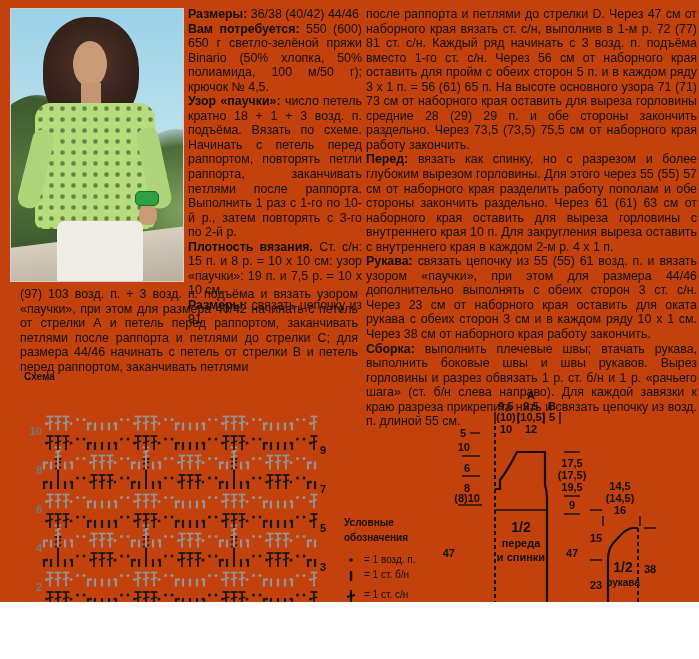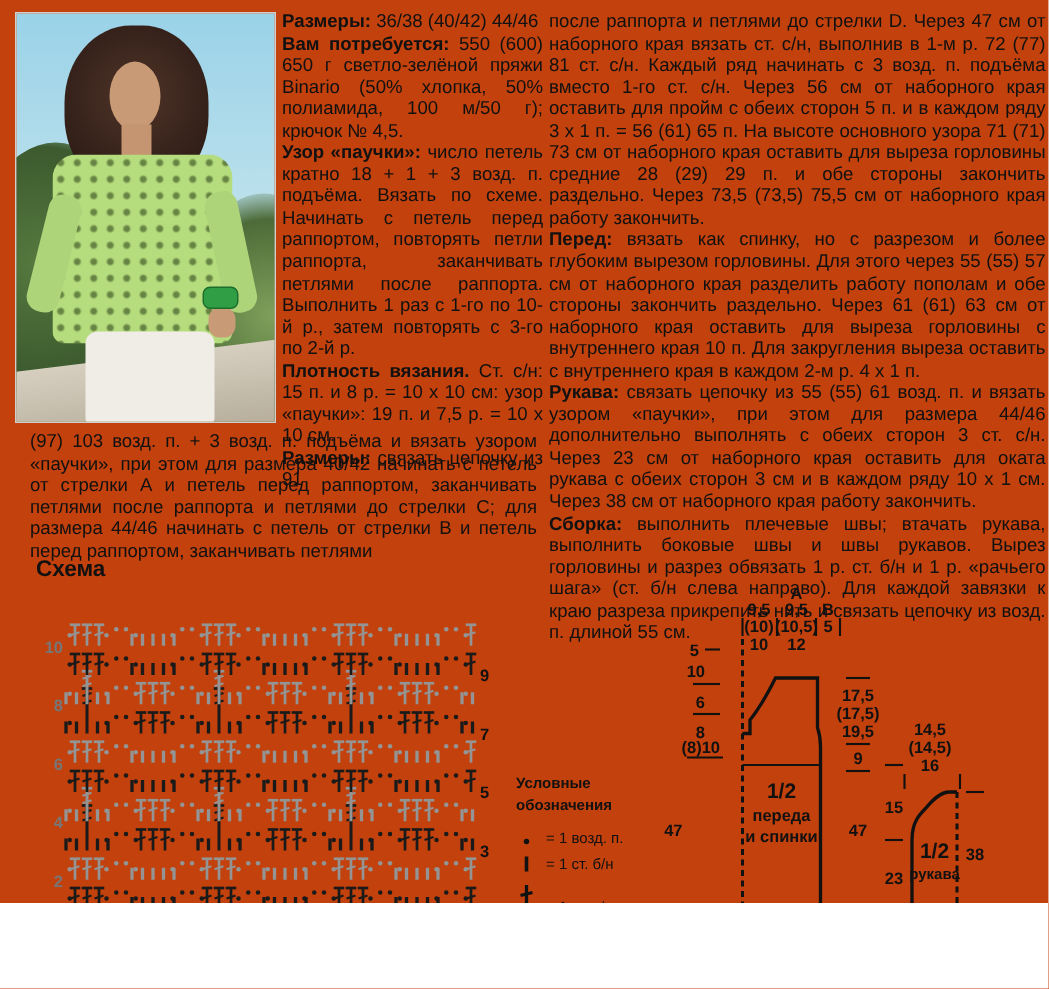--- a/index.html
+++ b/index.html
@@ -24,24 +24,24 @@
   .neck{left:70px;top:74px;width:20px;height:26px;background:#c59470;}
   .tunic{left:24px;top:94px;width:120px;height:126px;border-radius:16px 16px 8px 8px;background:#b5dd7e;
          background-image:radial-gradient(circle, rgba(38,58,18,.55) 1.6px, rgba(38,58,18,0) 3px);
          background-size:11px 11px;}
   .arm-l{left:14px;top:120px;width:22px;height:80px;border-radius:10px;background:#aed47a;transform:rotate(14deg);}
   .arm-r{left:132px;top:118px;width:22px;height:82px;border-radius:10px;background:#aed47a;transform:rotate(-12deg);}
   .hand{left:128px;top:196px;width:18px;height:20px;border-radius:40%;background:#c99a76;}
   .bracelet{left:124px;top:182px;width:22px;height:13px;border-radius:5px;background:#2f9e45;border:1px solid #1c6e2d;}
   .pants{left:46px;top:212px;width:86px;height:62px;border-radius:8px 8px 4px 4px;background:#efede6;}
   
-  #chart-title{position:absolute;left:24px;top:371px;font-size:15px;font-weight:700;}
+  #chart-title{position:absolute;left:24px;top:371px;font-size:10px;font-weight:700;}
   #legend{position:absolute;left:344px;top:516px;width:122px;font-size:10px;}
   #legend .ltitle{font-weight:700;line-height:14.5px;margin-bottom:9px;width:92px;}
-  .litem{display:flex;align-items:flex-end;gap:6px;margin-top:4px;}
+  .litem{display:flex;align-items:flex-start;gap:6px;margin-top:4px;}
   .lsym{width:14px;display:flex;justify-content:center;}
   svg text{font-family:"Liberation Sans",sans-serif;}
   .num{font-size:11px;font-weight:700;fill:#111;}
   .numg{font-size:11px;font-weight:700;fill:#777;}
   .dlab{font-size:11px;font-weight:700;fill:#111;}
   .big{font-size:14px;font-weight:700;fill:#111;}
 </style>
 </head>
 <body>
 

